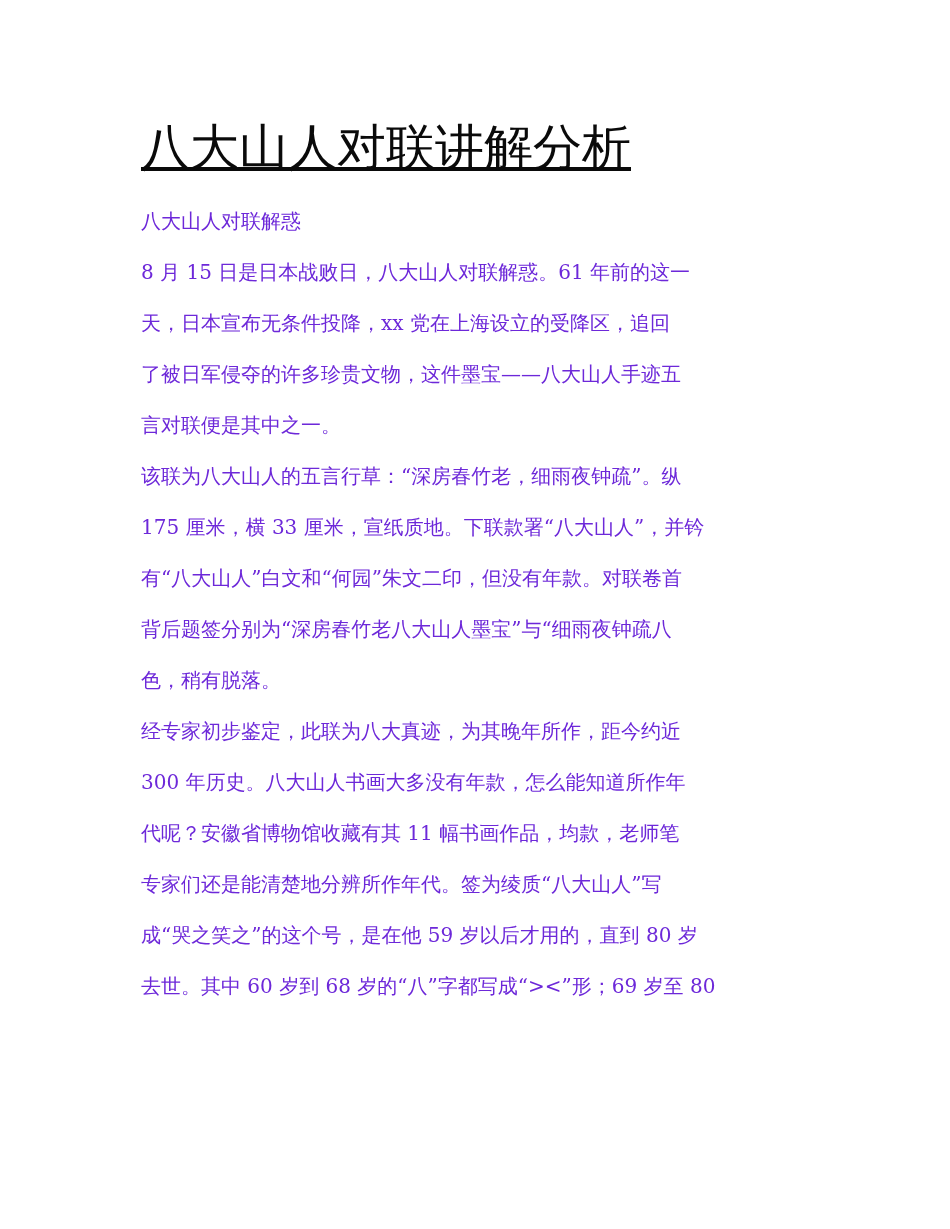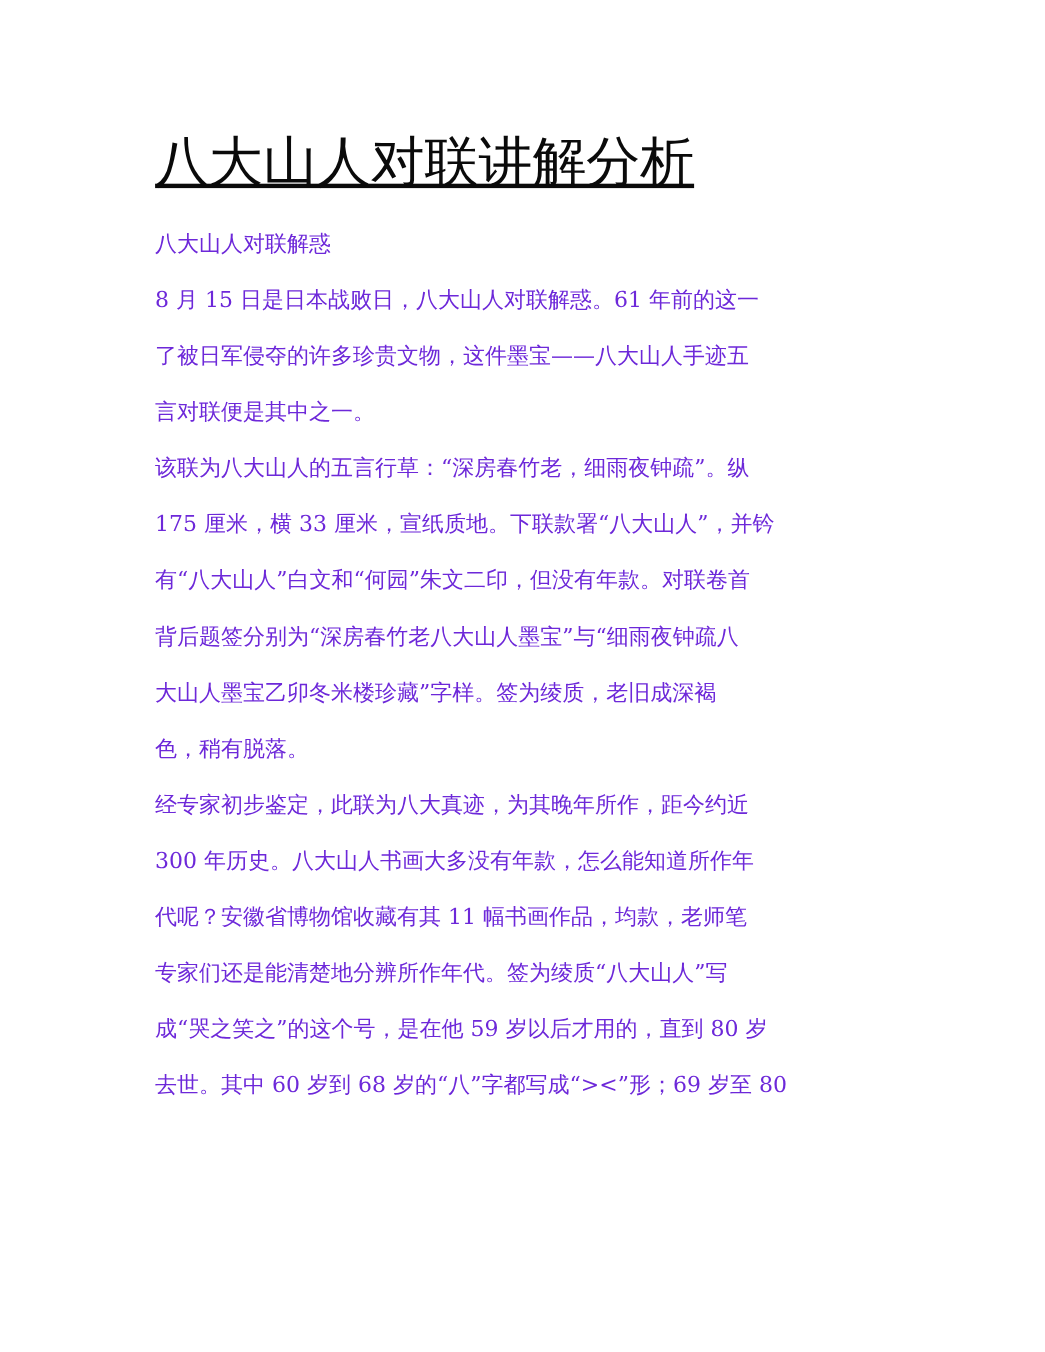--- a/index.html
+++ b/index.html
@@ -51,27 +51,27 @@
   </style>
 </head>
 <body>
 
 <div class="page">
   <h1 class="title">八大山人对联讲解分析</h1>
 
   <div class="body-text">
     <span class="line">八大山人对联解惑</span>
     <span class="line">8 月 15 日是日本战败日，八大山人对联解惑。61 年前的这一</span>
+    <span class="line">天，日本宣布无条件投降，xx 党在上海设立的受降区，追回</span>
     <span class="line">了被日军侵夺的许多珍贵文物，这件墨宝——八大山人手迹五</span>
     <span class="line">言对联便是其中之一。</span>
     <span class="line">该联为八大山人的五言行草：“深房春竹老，细雨夜钟疏”。纵</span>
     <span class="line">175 厘米，横 33 厘米，宣纸质地。下联款署“八大山人”，并钤</span>
     <span class="line">有“八大山人”白文和“何园”朱文二印，但没有年款。对联卷首</span>
     <span class="line">背后题签分别为“深房春竹老八大山人墨宝”与“细雨夜钟疏八</span>
-    <span class="line">大山人墨宝乙卯冬米楼珍藏”字样。签为绫质，老旧成深褐</span>
     <span class="line">色，稍有脱落。</span>
     <span class="line">经专家初步鉴定，此联为八大真迹，为其晚年所作，距今约近</span>
     <span class="line">300 年历史。八大山人书画大多没有年款，怎么能知道所作年</span>
     <span class="line">代呢？安徽省博物馆收藏有其 11 幅书画作品，均款，老师笔</span>
     <span class="line">专家们还是能清楚地分辨所作年代。签为绫质“八大山人”写</span>
     <span class="line">成“哭之笑之”的这个号，是在他 59 岁以后才用的，直到 80 岁</span>
     <span class="line">去世。其中 60 岁到 68 岁的“八”字都写成“&gt;&lt;”形；69 岁至 80</span>
   </div>
 </div>
 

